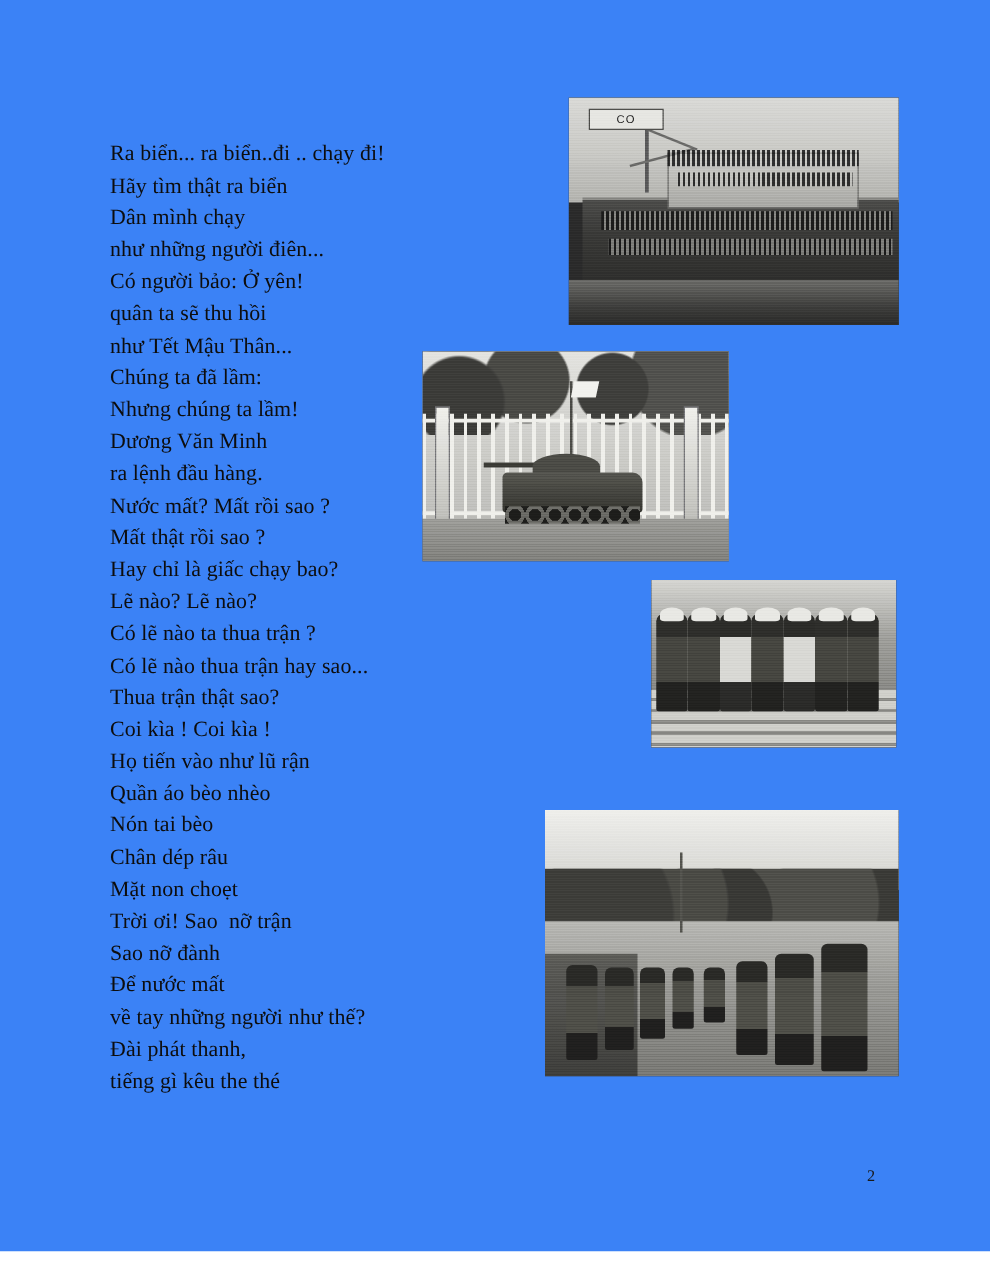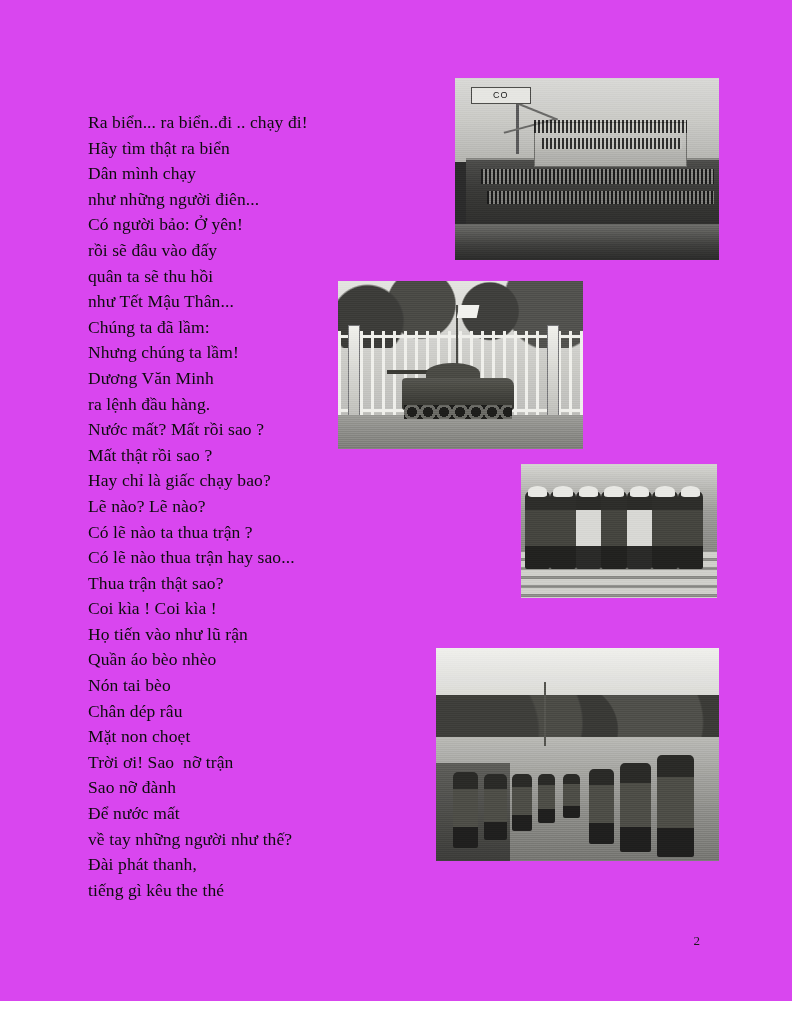--- a/index.html
+++ b/index.html
@@ -12,21 +12,21 @@
     height: 1024px;
     position: relative;
     font-family: "Liberation Serif", serif;
     color: #111;
     overflow: hidden;
   }
   .page {
     position: relative;
     width: 792px;
     height: 1001px;
-    background: #d946ef;
+    background: #3b82f6;
   }
 
   
   .poem {
     position: absolute;
     left: 88px;
     top: 110px;
     width: 330px;
   }
   .poem-line {
@@ -269,21 +269,20 @@
 <body>
 
 <div class="page">
 
   <div class="poem">
     <div class="poem-line">Ra biển... ra biển..đi .. chạy đi!</div>
     <div class="poem-line">Hãy tìm thật ra biển</div>
     <div class="poem-line">Dân mình chạy</div>
     <div class="poem-line">như những người điên...</div>
     <div class="poem-line">Có người bảo: Ở yên!</div>
-    <div class="poem-line">rồi sẽ đâu vào đấy</div>
     <div class="poem-line">quân ta sẽ thu hồi</div>
     <div class="poem-line">như Tết Mậu Thân...</div>
     <div class="poem-line">Chúng ta đã lầm:</div>
     <div class="poem-line">Nhưng chúng ta lầm!</div>
     <div class="poem-line">Dương Văn Minh</div>
     <div class="poem-line">ra lệnh đầu hàng.</div>
     <div class="poem-line">Nước mất? Mất rồi sao ?</div>
     <div class="poem-line">Mất thật rồi sao ?</div>
     <div class="poem-line">Hay chỉ là giấc chạy bao?</div>
     <div class="poem-line">Lẽ nào? Lẽ nào?</div>

